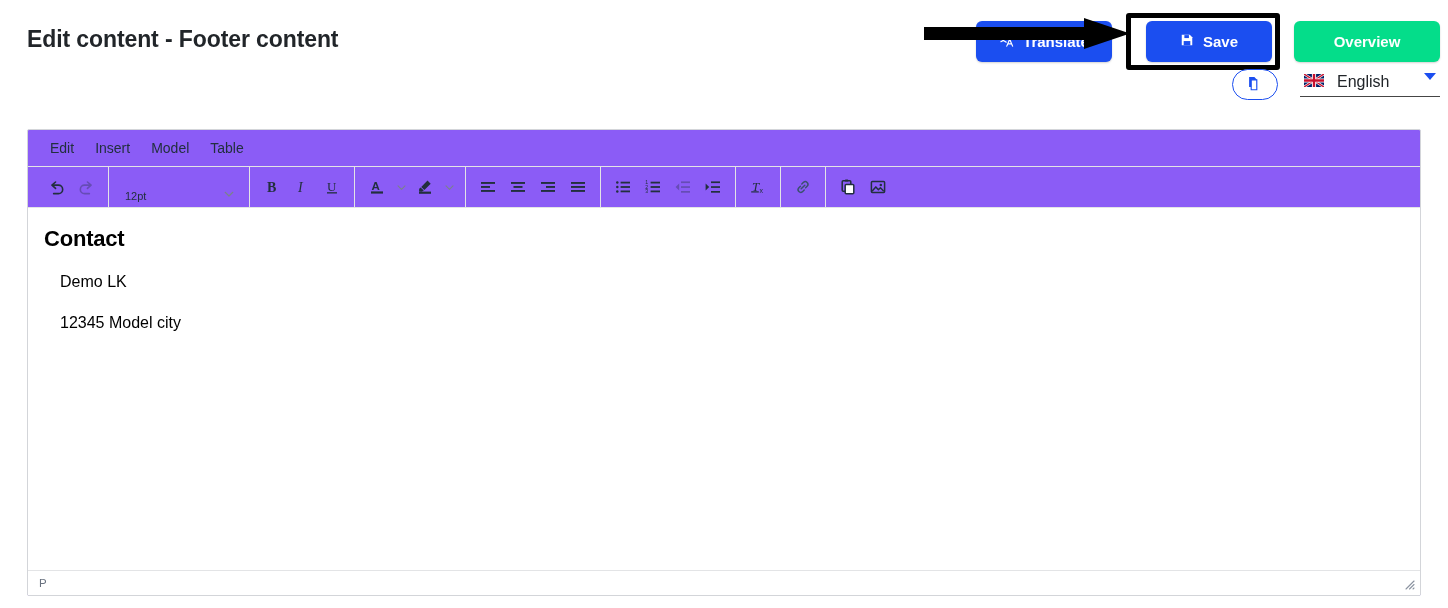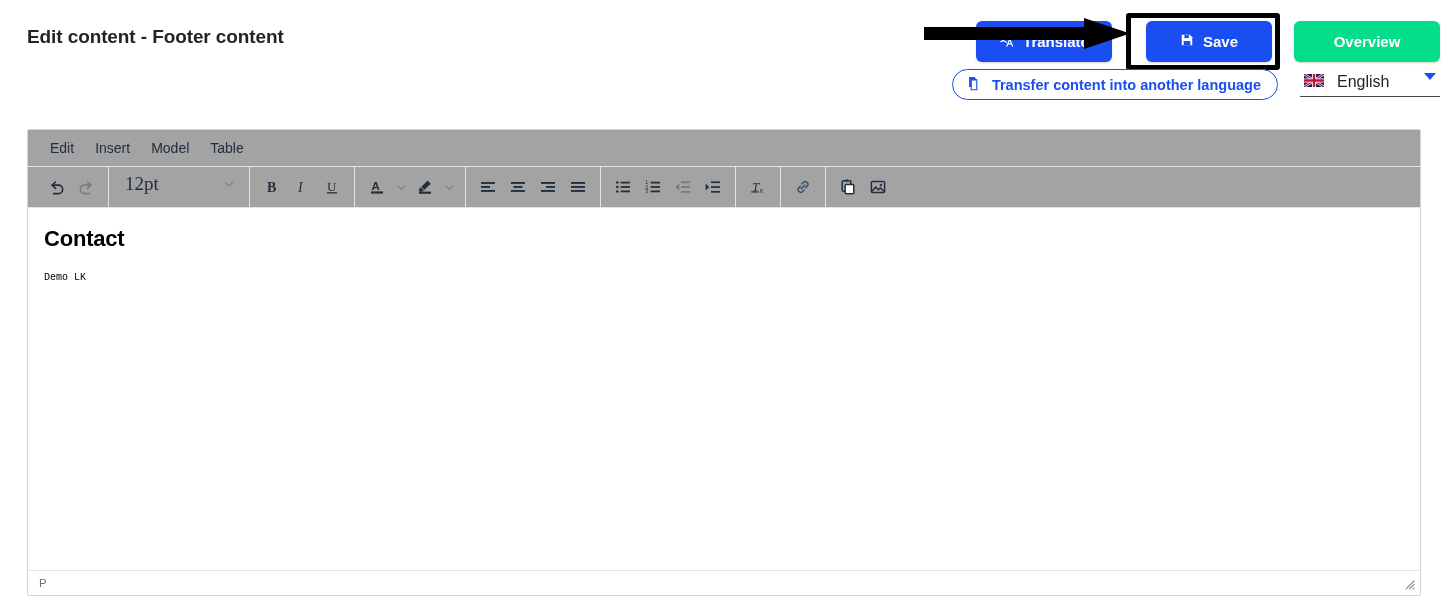--- a/index.html
+++ b/index.html
@@ -15,21 +15,21 @@
     font-family: "Liberation Sans", sans-serif;
     color: #212529;
     overflow: hidden;
   }
 
   
   #page-title {
     position: absolute;
     left: 27px;
     top: 26px;
-    font-size: 19px;
+    font-size: 23px;
     font-weight: bold;
     color: #212529;
     letter-spacing: -0.1px;
     white-space: nowrap;
   }
 
   #header-actions {
     position: absolute;
     right: 8px;
     top: 13px;
@@ -129,21 +129,21 @@
 
   
   #editor {
     position: absolute;
     left: 27px;
     top: 129px;
     width: 1394px;
     height: 467px;
     border: 1px solid #d3d5d9;
     border-radius: 2px;
-    background: #a3a3a3;
+    background: #8b5cf6;
     display: flex;
     flex-direction: column;
   }
 
   #menubar {
     height: 37px;
     border-bottom: 1px solid #e3e4e6;
     display: flex;
     align-items: center;
     padding-left: 13px;
@@ -195,50 +195,48 @@
     display: inline-flex;
     align-items: center;
     justify-content: center;
     cursor: pointer;
   }
 
   #fontsize-select {
     width: 126px;
     height: 29px;
     display: flex;
-    align-items: flex-start;
+    align-items: flex-end;
     justify-content: space-between;
     padding: 0 7px 0 9px;
-    font-size: 19px;
+    font-size: 11px;
     color: #222f3e;
     border-radius: 3px;
     cursor: pointer;
-    font-family: Liberation Serif, serif;
   }
 
   #content-area {
     flex: 1;
     padding: 18px 16px 10px 16px;
     overflow: hidden;
     background: #ffffff;
     cursor: text;
   }
   #content-heading {
     font-size: 22px;
     font-weight: bold;
     color: #000000;
     margin: 0 0 20px 0;
     letter-spacing: -0.2px;
   }
   .content-p {
-    font-size: 10px;
+    font-size: 16px;
     color: #000000;
-    margin: 0 0 22px 0;
+    margin: 0 0 22px 16px;
     line-height: 1.2;
-    font-family: Liberation Mono, monospace;
   }
 
   #statusbar {
     height: 25px;
     border-top: 1px solid #e3e4e6;
     display: flex;
     align-items: center;
     justify-content: space-between;
     padding: 0 4px 0 11px;
     background: #ffffff;
@@ -297,21 +295,20 @@
 </div>
 
 <div id="subheader">
   <button id="transfer-btn">
     <span>
       <svg width="14" height="15" viewBox="0 0 16 17" aria-hidden="true">
         <path d="M2.4 1.2h6l3 3v8.4h-9V1.2z" fill="#1b4ef0"></path>
         <path d="M4.8 4.4h6.4v11.2H4.8z" fill="#ffffff" stroke="#1b4ef0" stroke-width="1.3"></path>
       </svg>
     </span>
-    <span>Transfer content into another language</span>
   </button>
 
   <div id="lang-select">
     <span>
       <svg width="20" height="13" viewBox="0 0 20 13" aria-hidden="true">
         <rect width="20" height="13" fill="#012169"></rect>
         <path d="M0 0l20 13M20 0L0 13" stroke="#ffffff" stroke-width="2.6"></path>
         <path d="M0 0l20 13M20 0L0 13" stroke="#C8102E" stroke-width="1.4"></path>
         <path d="M10 0v13M0 6.5h20" stroke="#ffffff" stroke-width="4.2"></path>
         <path d="M10 0v13M0 6.5h20" stroke="#C8102E" stroke-width="2.4"></path>
@@ -526,20 +523,21 @@
           <circle cx="11.8" cy="6.9" r="1.25" fill="#222f3e"></circle>
           <path d="M3 13.2l3.8-4.3 2.6 2.8 2-1.9 3.4 3.4" stroke="#222f3e" stroke-width="1.5" stroke-linejoin="round"></path>
         </svg>
       </div>
     </div>
   </div>
 
   <div id="content-area">
     <h2 id="content-heading">Contact</h2>
     <p class="content-p">Demo LK</p>
+    <p class="content-p">12345 Model city</p>
   </div>
 
   <div id="statusbar">
     <span id="status-path">P</span>
     <span id="resize-handle">
       <svg width="16" height="16" viewBox="0 0 16 16" aria-hidden="true">
         <g stroke="#8b93a0" stroke-width="1.1" stroke-linecap="round">
           <path d="M14 6L6 14"></path>
             <path d="M14 9.5L9.5 14"></path>
             <path d="M14 13l-1 1"></path>

